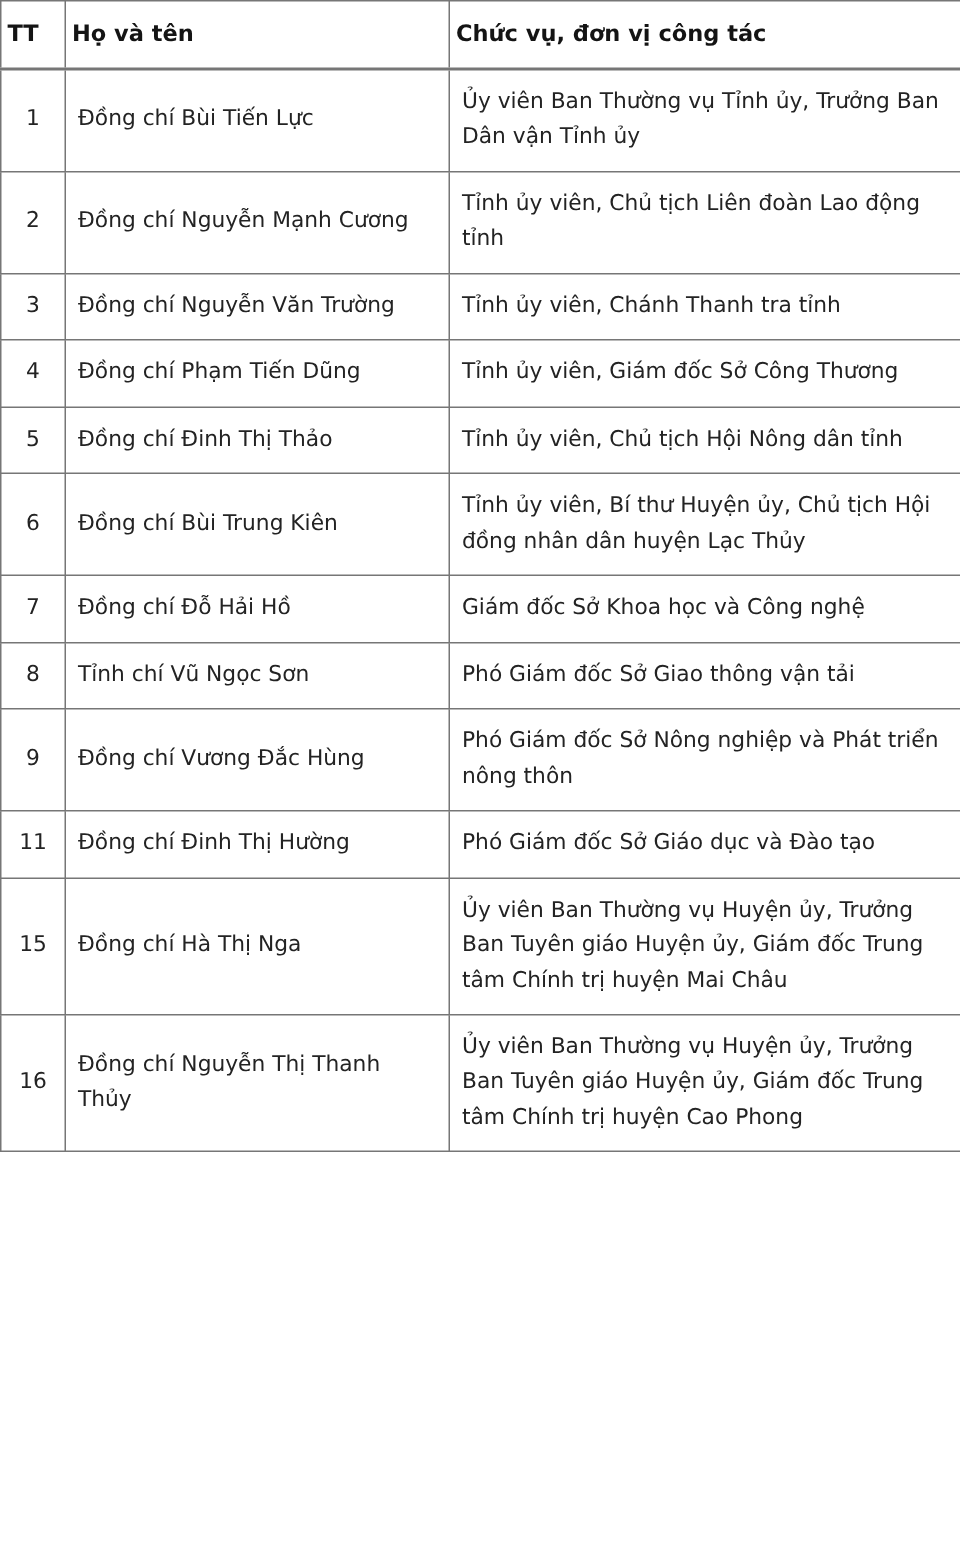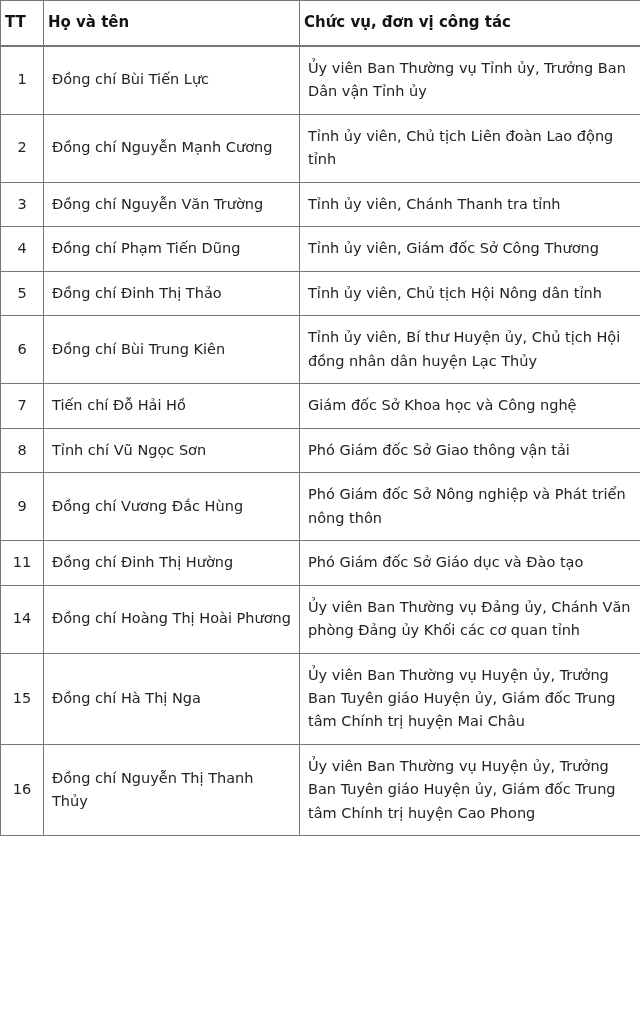--- a/index.html
+++ b/index.html
@@ -103,44 +103,39 @@
         <td class="cell-name">Đồng chí Đinh Thị Thảo</td>
         <td class="cell-pos">Tỉnh ủy viên, Chủ tịch Hội Nông dân tỉnh</td>
       </tr>
       <tr>
         <td class="cell-tt">6</td>
         <td class="cell-name">Đồng chí Bùi Trung Kiên</td>
         <td class="cell-pos">Tỉnh ủy viên, Bí thư Huyện ủy, Chủ tịch Hội đồng nhân dân huyện Lạc Thủy</td>
       </tr>
       <tr>
         <td class="cell-tt">7</td>
-        <td class="cell-name">Tiến chí Đỗ Hải Hồ</td>
+        <td class="cell-name">Đồng chí Đỗ Hải Hồ</td>
         <td class="cell-pos">Giám đốc Sở Khoa học và Công nghệ</td>
       </tr>
       <tr>
         <td class="cell-tt">8</td>
         <td class="cell-name">Tỉnh chí Vũ Ngọc Sơn</td>
         <td class="cell-pos">Phó Giám đốc Sở Giao thông vận tải</td>
       </tr>
       <tr>
         <td class="cell-tt">9</td>
         <td class="cell-name">Đồng chí Vương Đắc Hùng</td>
         <td class="cell-pos">Phó Giám đốc Sở Nông nghiệp và Phát triển nông thôn</td>
       </tr>
       <tr>
         <td class="cell-tt">11</td>
         <td class="cell-name">Đồng chí Đinh Thị Hường</td>
         <td class="cell-pos">Phó Giám đốc Sở Giáo dục và Đào tạo</td>
       </tr>
       <tr>
-        <td class="cell-tt">14</td>
-        <td class="cell-name">Đồng chí Hoàng Thị Hoài Phương</td>
-        <td class="cell-pos">Ủy viên Ban Thường vụ Đảng ủy, Chánh Văn phòng Đảng ủy Khối các cơ quan tỉnh</td>
-      </tr>
-      <tr>
         <td class="cell-tt">15</td>
         <td class="cell-name">Đồng chí Hà Thị Nga</td>
         <td class="cell-pos">Ủy viên Ban Thường vụ Huyện ủy, Trưởng Ban Tuyên giáo Huyện ủy, Giám đốc Trung tâm Chính trị huyện Mai Châu</td>
       </tr>
       <tr>
         <td class="cell-tt">16</td>
         <td class="cell-name">Đồng chí Nguyễn Thị Thanh Thủy</td>
         <td class="cell-pos">Ủy viên Ban Thường vụ Huyện ủy, Trưởng Ban Tuyên giáo Huyện ủy, Giám đốc Trung tâm Chính trị huyện Cao Phong</td>
       </tr>
     </tbody>

